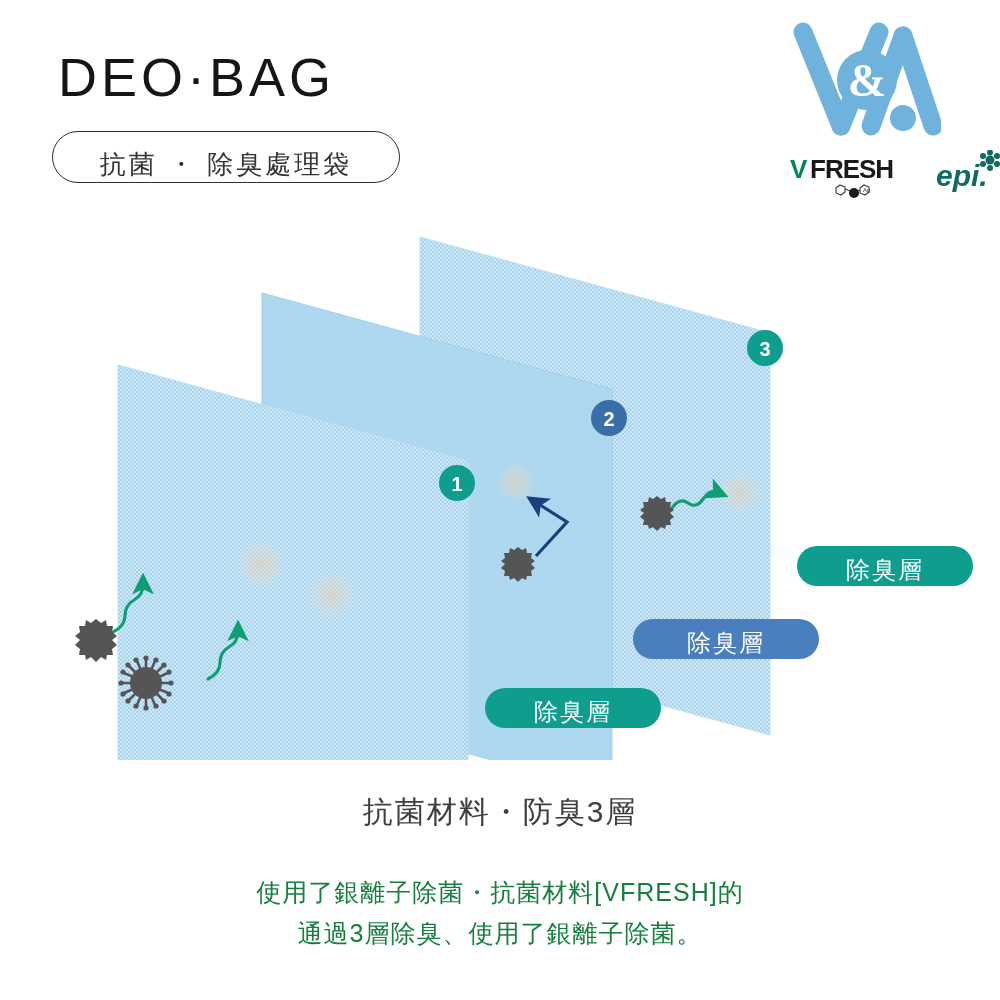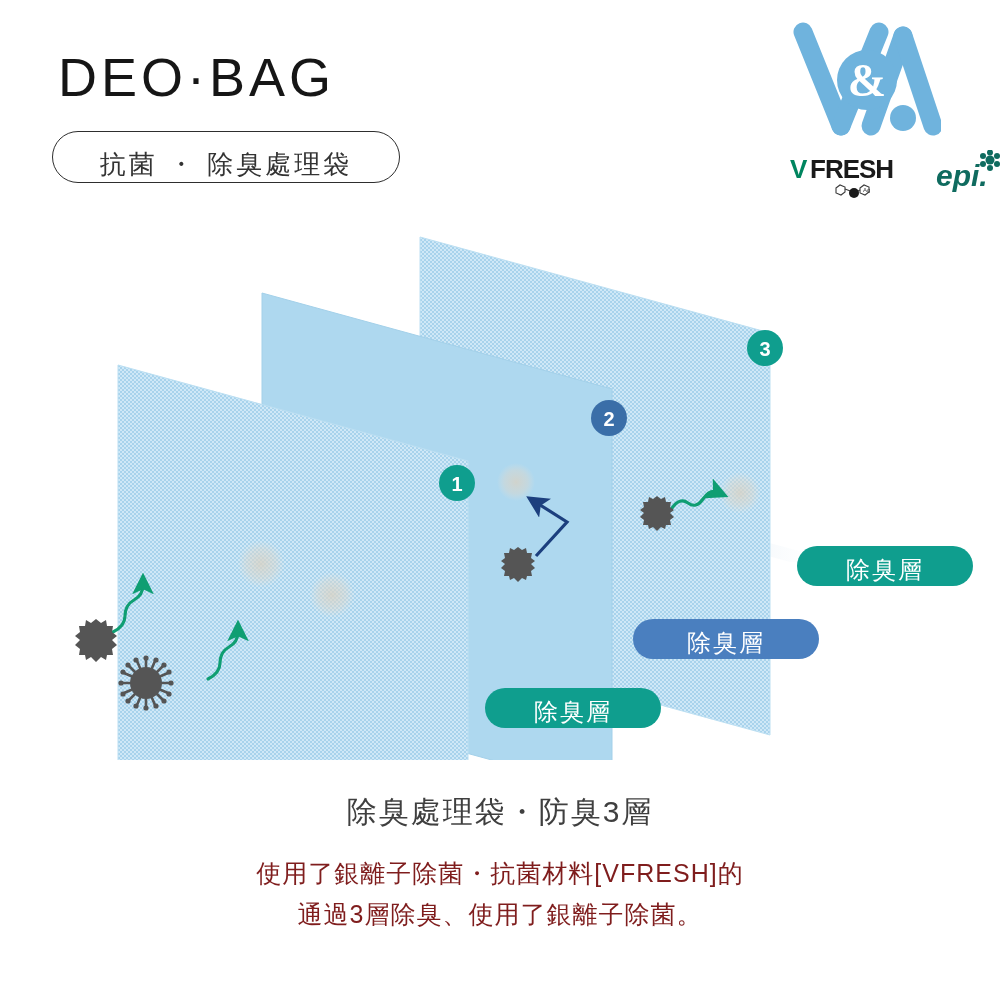--- a/index.html
+++ b/index.html
@@ -86,23 +86,23 @@
     width: 1000px;
     text-align: center;
   }
   #footer-heading {
     font-size: 30px;
     color: #3f3f3f;
     letter-spacing: 2px;
     font-weight: 400;
   }
   #footer-body {
-    margin-top: 20px;
+    margin-top: 39px;
     font-size: 25px;
-    color: #7f1d1d;
+    color: #15803d;
     line-height: 1.62;
     letter-spacing: 1px;
     font-weight: 400;
   }
 </style>
 </head>
 <body>
 
 <div id="page">
 
@@ -300,20 +300,20 @@
     <span>除臭層</span>
   </div>
   <div id="pill-2" class="layer-pill">
     <span>除臭層</span>
   </div>
   <div id="pill-1" class="layer-pill">
     <span>除臭層</span>
   </div>
 
   <div id="footer">
-    <div id="footer-heading">除臭處理袋・防臭3層</div>
+    <div id="footer-heading">抗菌材料・防臭3層</div>
     <div id="footer-body">
       <div>使用了銀離子除菌・抗菌材料[VFRESH]的</div>
       <div>通過3層除臭、使用了銀離子除菌。</div>
     </div>
   </div>
 
 </div>
 
 </body></html>

